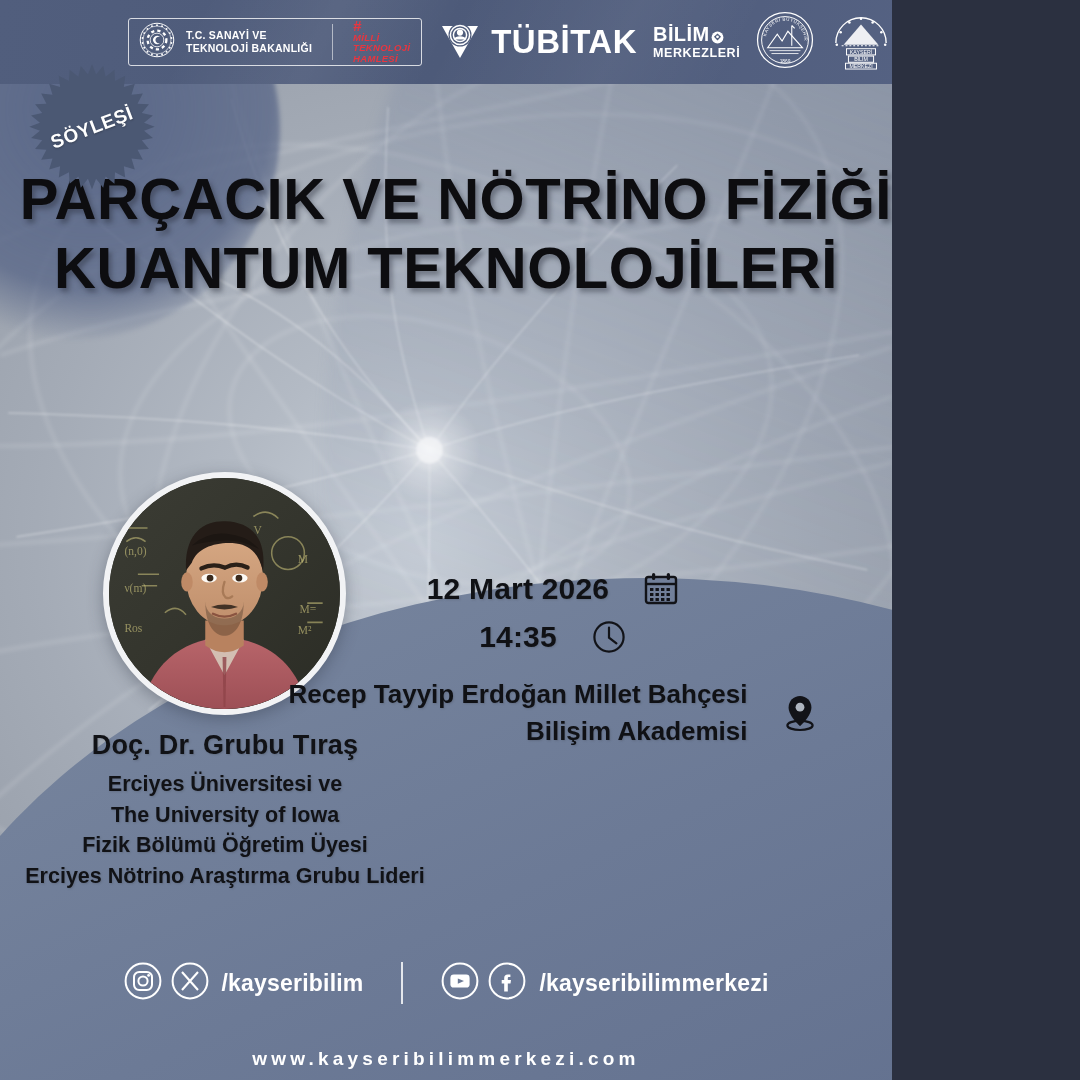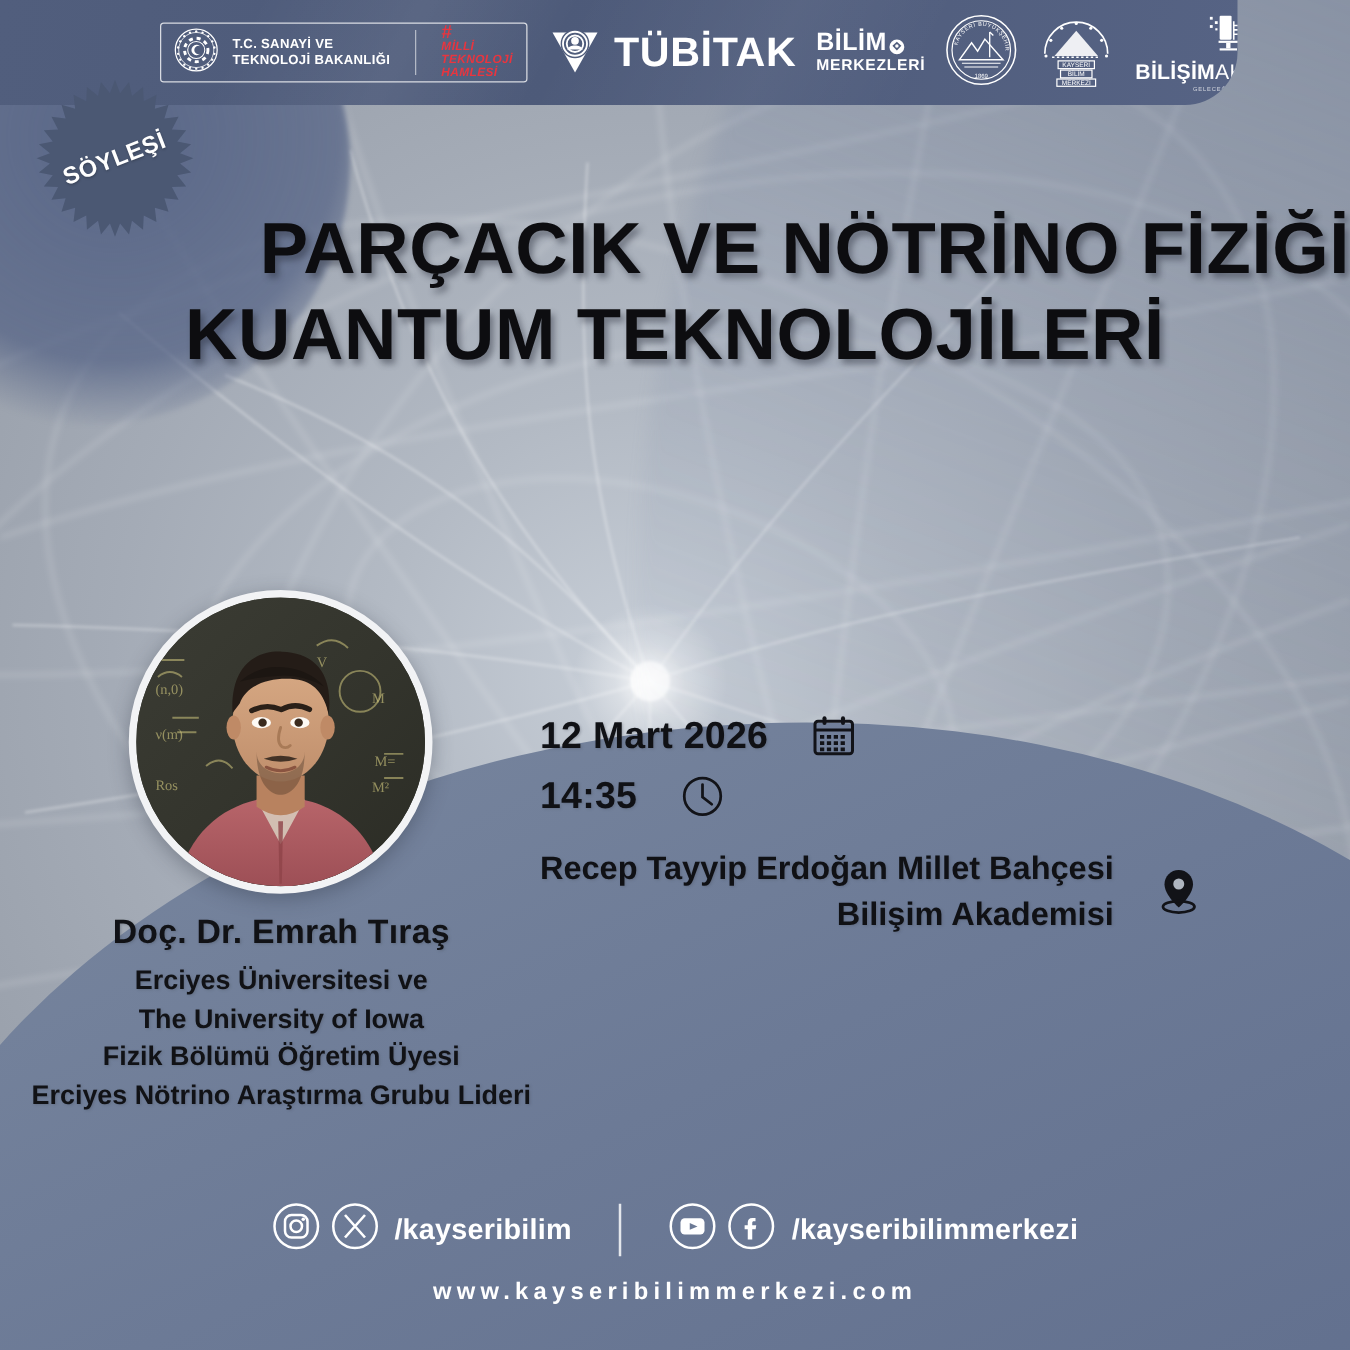--- a/index.html
+++ b/index.html
@@ -5,21 +5,21 @@
   html, body {
     margin: 0;
     padding: 0;
     background: #2b3040;
   }
   body {
     font-family: "Liberation Sans", sans-serif;
   }
   .poster {
     position: relative;
-    width: 1080px;
+    width: 892px;
     height: 1080px;
     overflow: hidden;
     background: #a9b0ba;
   }
 
   
   .bg-base {
     position: absolute;
     inset: 0;
     background:
@@ -230,21 +230,21 @@
     position: absolute;
     right: 28px;
     top: 572px;
     width: 620px;
     z-index: 5;
     color: #101115;
   }
   .ev-row {
     display: flex;
     align-items: center;
-    justify-content: flex-start;
+    justify-content: center;
     gap: 32px;
   }
   .ev-date { font-size: 30px; font-weight: bold; letter-spacing: .2px;
              text-shadow: 1px 1px 2px rgba(70,76,90,.3); }
   .ev-time-row { margin-top: 14px; }
   .ev-time { font-size: 30px; font-weight: bold; letter-spacing: .2px;
              text-shadow: 1px 1px 2px rgba(70,76,90,.3); }
   .ev-venue-row { margin-top: 22px; align-items: center; }
   .ev-venue {
     font-size: 26px;
@@ -281,20 +281,21 @@
     right: 0;
     bottom: 0;
     height: 130px;
     z-index: 7;
     display: flex;
     flex-direction: column;
     align-items: center;
     justify-content: flex-start;
     padding-top: 12px;
     box-sizing: border-box;
+    gap: 26px;
   }
   .social-row {
     display: flex;
     align-items: center;
     gap: 24px;
   }
   .social-group { display: flex; align-items: center; gap: 9px; }
   .handle {
     color: #fff;
     font-size: 23px;
@@ -605,21 +606,21 @@
       <path d="M120 108 q-4 12 1 16 q4 2 7 -1" stroke="#a87a57" stroke-width="2.4" fill="none" stroke-linecap="round"></path>
 
       <path d="M106 134 q14 -5 28 0 q-14 5 -28 0z" fill="#2b2119" opacity=".85"></path>
       <path d="M100 128 C 100 152, 140 152, 140 128 C 140 156, 128 164, 120 164 C 112 164, 100 156, 100 128z" fill="#3a2c20" opacity=".35"></path>
 
       <path d="M108 141 q12 6 24 0" stroke="#8a5440" stroke-width="2.4" fill="none" stroke-linecap="round"></path>
     </svg>
   </div>
 
   <div class="speaker-block">
-    <div class="speaker-name">Doç. Dr. Emrah Tıraş</div>
+    <div class="speaker-name">Doç. Dr. Grubu Tıraş</div>
     <div class="speaker-aff">
       <div>Erciyes Üniversitesi ve</div>
       <div>The University of Iowa</div>
       <div>Fizik Bölümü Öğretim Üyesi</div>
       <div>Erciyes Nötrino Araştırma Grubu Lideri</div>
     </div>
   </div>
 
   <div class="event">
     <div class="ev-row">

